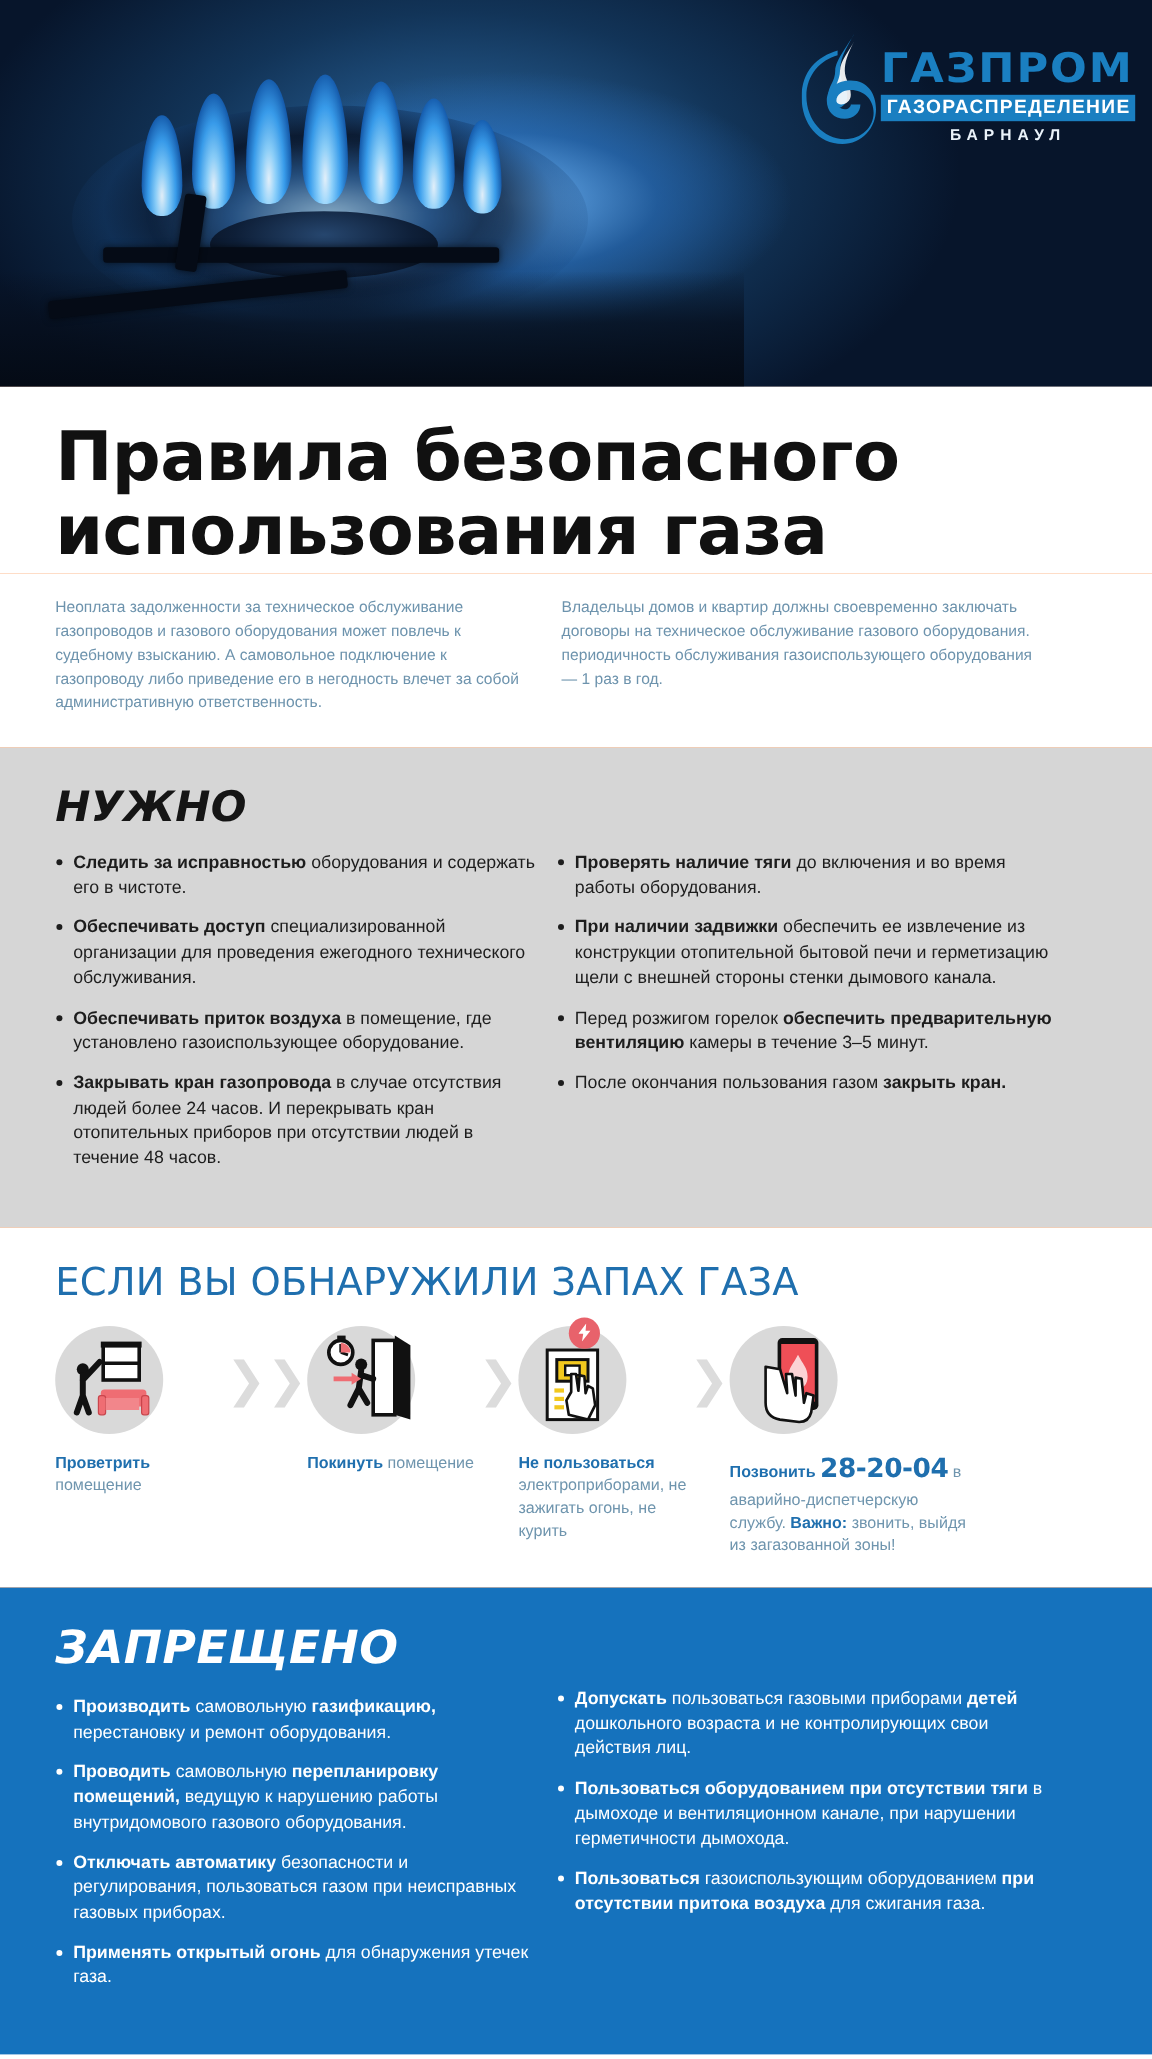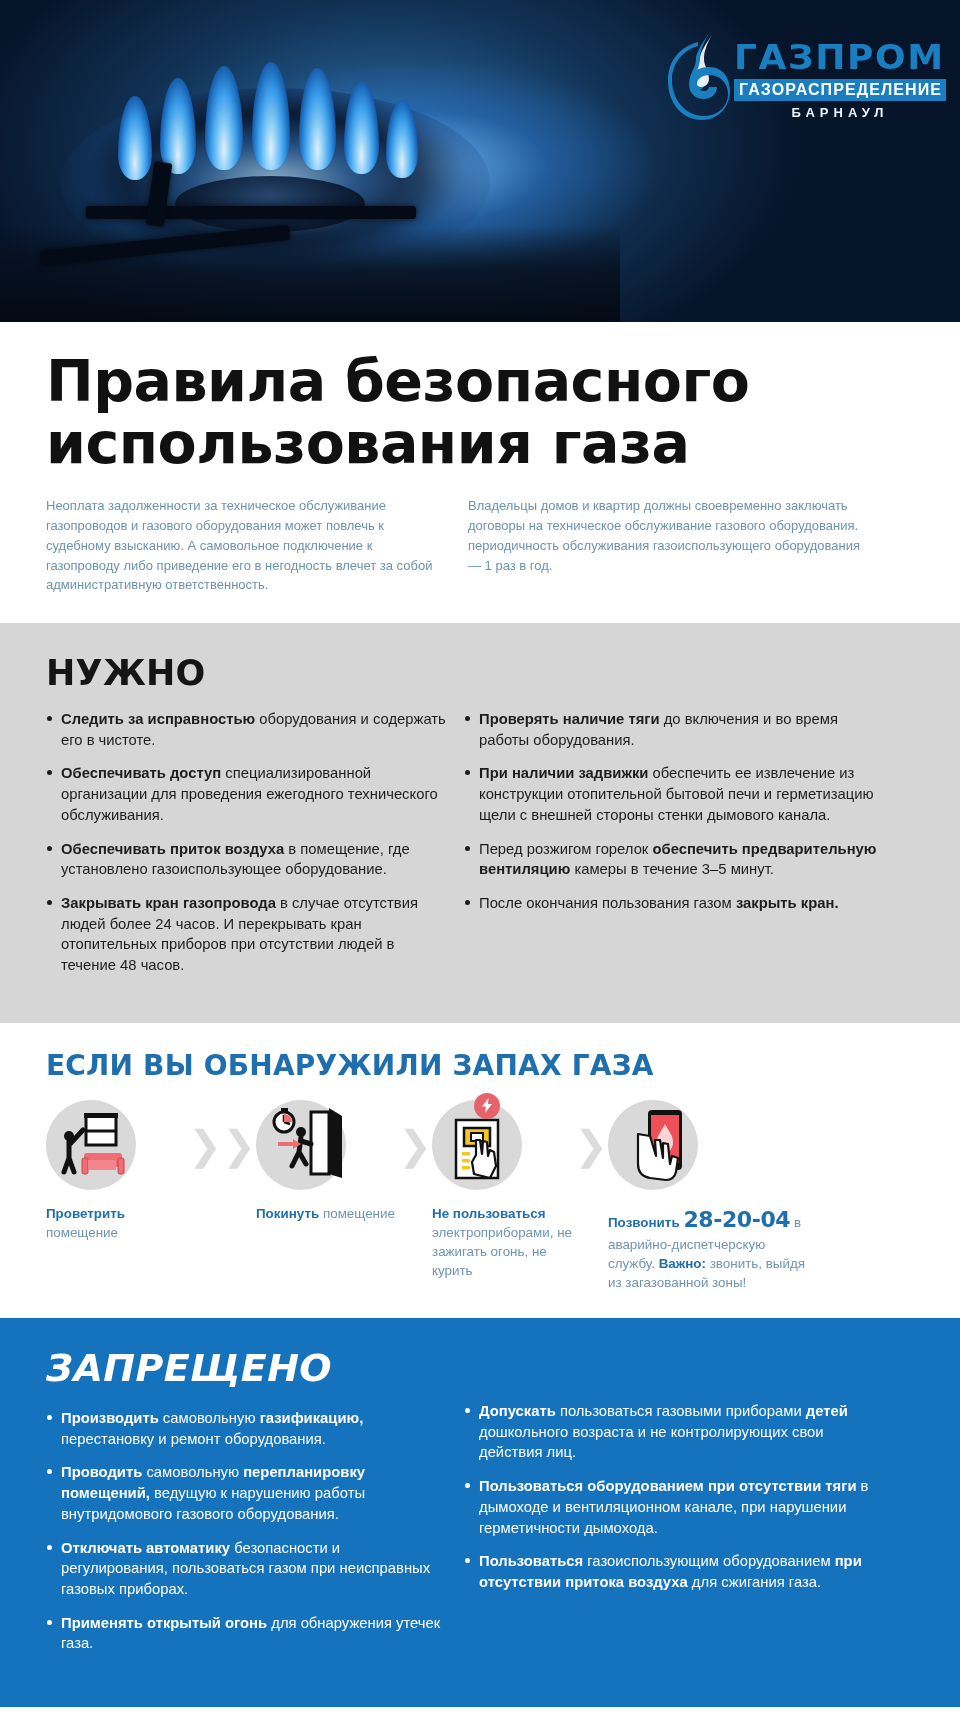--- a/index.html
+++ b/index.html
@@ -98,38 +98,39 @@
     color:#6d93ad; font-size:13px; line-height:1.52;
   }
 
   
   .nuzhno { background:#d6d6d6; padding: 30px 46px 34px 46px; }
   .nuzhno-inner { display:flex; gap:18px; }
   .nuzhno h2 {
     font-family:"DejaVu Sans", sans-serif;
     font-size:35px; font-weight:700; color:#151515; letter-spacing:.3px;
     margin-bottom:16px;
+    font-style:italic;
   }
   .col-left { width:400px; }
   .col-right { width:420px; padding-top:56px; }
   ul.bl { list-style:none; }
   ul.bl li {
     position:relative; padding-left:15px; margin-bottom:13px;
     font-size:14.8px; line-height:1.4; color:#1d1d1d;
   }
   ul.bl li:before {
     content:""; position:absolute; left:1px; top:7px;
     width:5px; height:5px; border-radius:50%; background:#1d1d1d;
   }
   ul.bl b { font-weight:700; }
 
   
   .zapah { background:#fff; padding: 26px 46px 26px 46px; }
   .zapah h2 {
-    color:#1f6fae; font-size:28px; font-weight:700; letter-spacing:.2px;
+    color:#1f6fae; font-size:32px; font-weight:400; letter-spacing:.2px;
     margin-bottom:18px;
     font-family:"DejaVu Sans", sans-serif;
   }
   .steps { display:flex; align-items:flex-start; }
   .step { width:142px; }
   .circle {
     width:90px; height:90px; border-radius:50%; background:#d9d9d9;
     position:relative; margin-bottom:14px; overflow:visible;
   }
   .chev {

